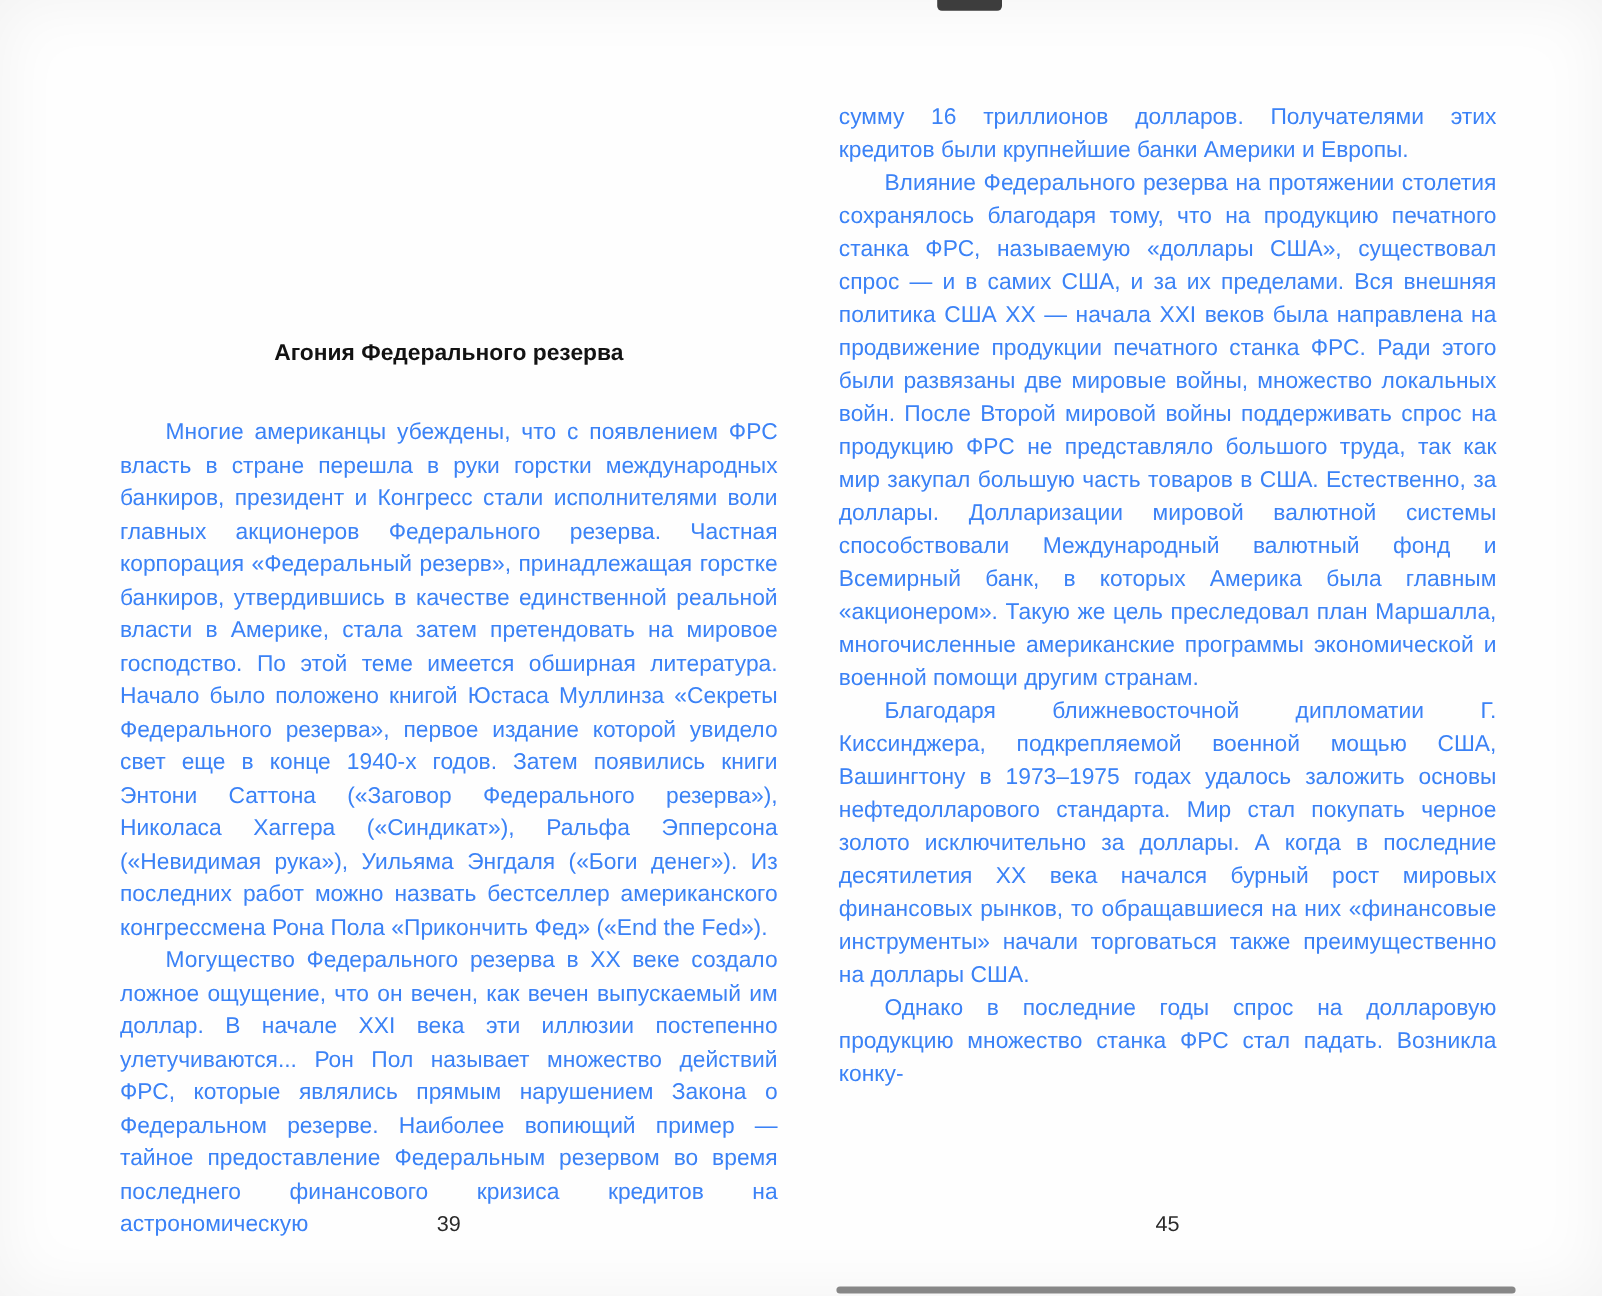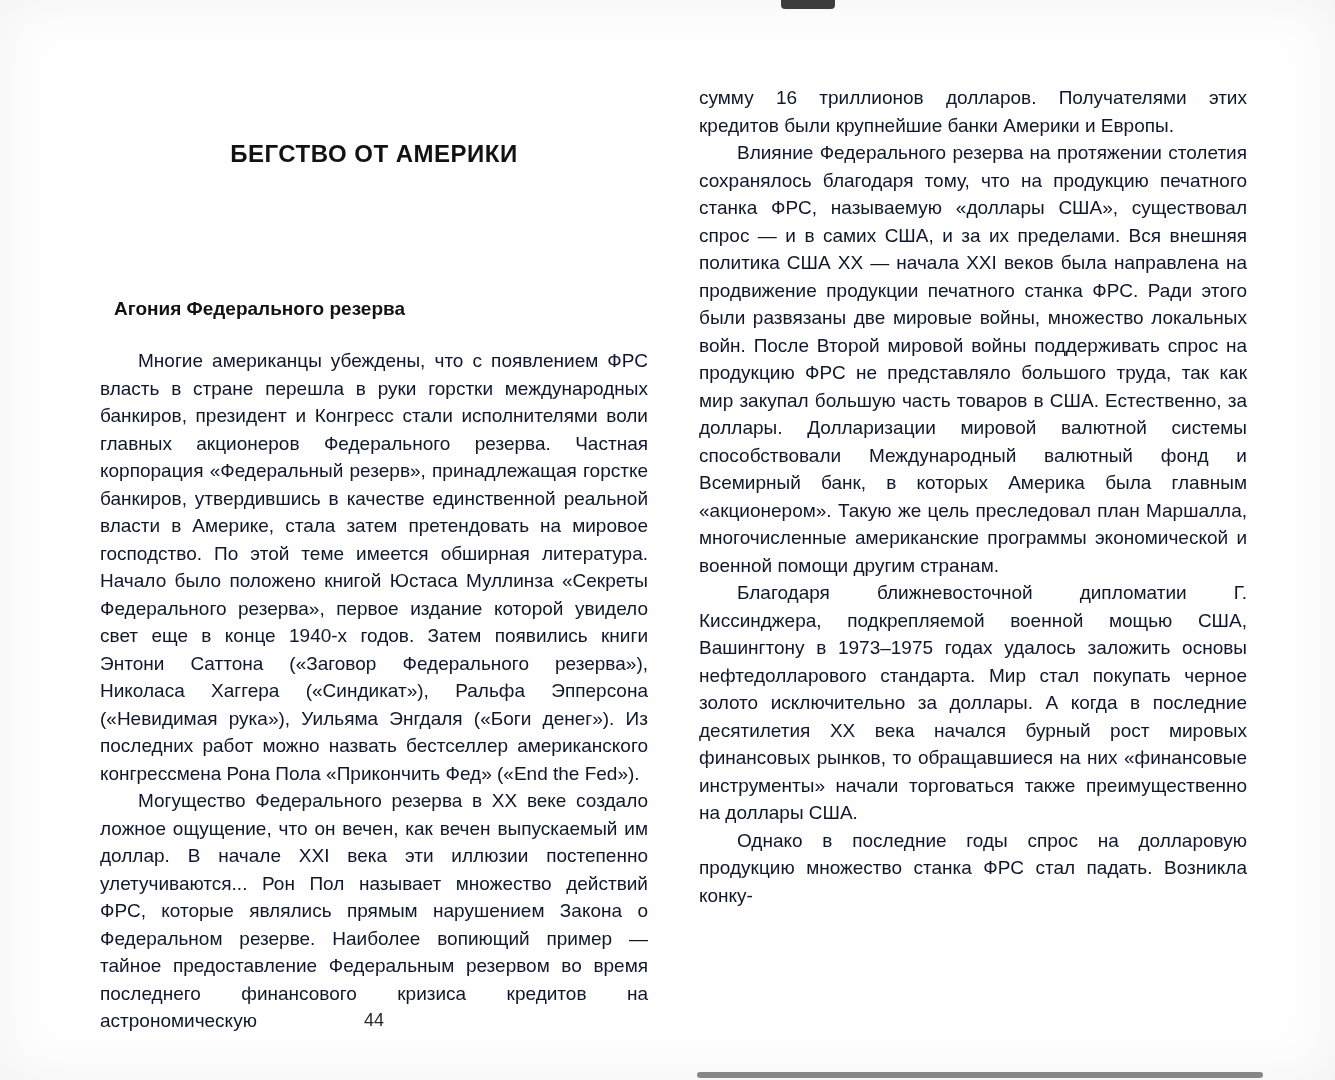--- a/index.html
+++ b/index.html
@@ -35,34 +35,34 @@
     font-size: 24px;
     font-weight: bold;
     letter-spacing: 0.5px;
     color: #121212;
   }
   .section-heading {
     position: absolute;
     top: 284px;
     left: 0;
     width: 100%;
-    margin: 14px;
-    text-align: left;
+    margin: 0;
+    text-align: center;
     font-size: 19px;
     font-weight: bold;
     color: #121212;
   }
   .body-text {
     position: absolute;
     left: 0;
     width: 100%;
     font-size: 19px;
     line-height: 27.5px;
     text-align: justify;
-    color: #0f172a;
+    color: #3b82f6;
   }
   .page-left  .body-text { top: 347px; }
   .page-right .body-text { top: 84px; }
 
   p.para { margin: 0; }
   p.indent { text-indent: 38px; }
 
   .page-number {
     position: absolute;
     top: 1010px;
@@ -97,31 +97,31 @@
 </style>
 </head>
 <body>
 
 <div class="scan">
 
   <div class="artifact-top"></div>
   <div class="artifact-bottom"></div>
 
   <div class="page page-left">
-    <h1 class="chapter-title">БЕГСТВО ОТ АМЕРИКИ</h1>
     <h2 class="section-heading">Агония Федерального резерва</h2>
     <div class="body-text">
       <p class="para indent">Многие американцы убеждены, что с появлением ФРС власть в стране перешла в руки горстки международных банкиров, президент и Конгресс стали исполнителями воли главных акционеров Федерального резерва. Частная корпорация «Федеральный резерв», принадлежащая горстке банкиров, утвердившись в качестве единственной реальной власти в Америке, стала затем претендовать на мировое господство. По этой теме имеется обширная литература. Начало было положено книгой Юстаса Муллинза «Секреты Федерального резерва», первое издание которой увидело свет еще в конце 1940-х годов. Затем появились книги Энтони Саттона («Заговор Федерального резерва»), Николаса Хаггера («Синдикат»), Ральфа Эпперсона («Невидимая рука»), Уильяма Энгдаля («Боги денег»). Из последних работ можно назвать бестселлер американского конгрессмена Рона Пола «Прикончить Фед» («End the Fed»).</p>
       <p class="para indent">Могущество Федерального резерва в XX веке создало ложное ощущение, что он вечен, как вечен выпускаемый им доллар. В начале XXI века эти иллюзии постепенно улетучиваются... Рон Пол называет множество действий ФРС, которые являлись прямым нарушением Закона о Федеральном резерве. Наиболее вопиющий пример — тайное предоставление Федеральным резервом во время последнего финансового кризиса кредитов на астрономическую</p>
     </div>
-    <div class="page-number">44</div>
+    <div class="page-number">39</div>
   </div>
 
   <div class="page page-right">
     <div class="body-text">
       <p class="para">сумму 16 триллионов долларов. Получателями этих кредитов были крупнейшие банки Америки и Европы.</p>
       <p class="para indent">Влияние Федерального резерва на протяжении столетия сохранялось благодаря тому, что на продукцию печатного станка ФРС, называемую «доллары США», существовал спрос — и в самих США, и за их пределами. Вся внешняя политика США XX — начала XXI веков была направлена на продвижение продукции печатного станка ФРС. Ради этого были развязаны две мировые войны, множество локальных войн. После Второй мировой войны поддерживать спрос на продукцию ФРС не представляло большого труда, так как мир закупал большую часть товаров в США. Естественно, за доллары. Долларизации мировой валютной системы способствовали Международный валютный фонд и Всемирный банк, в которых Америка была главным «акционером». Такую же цель преследовал план Маршалла, многочисленные американские программы экономической и военной помощи другим странам.</p>
       <p class="para indent">Благодаря ближневосточной дипломатии Г. Киссинджера, подкрепляемой военной мощью США, Вашингтону в 1973–1975 годах удалось заложить основы нефтедолларового стандарта. Мир стал покупать черное золото исключительно за доллары. А когда в последние десятилетия XX века начался бурный рост мировых финансовых рынков, то обращавшиеся на них «финансовые инструменты» начали торговаться также преимущественно на доллары США.</p>
       <p class="para indent">Однако в последние годы спрос на долларовую продукцию множество станка ФРС стал падать. Возникла конку-</p>
     </div>
+    <div class="page-number">45</div>
   </div>
 
 </div>
 
 </body></html>

